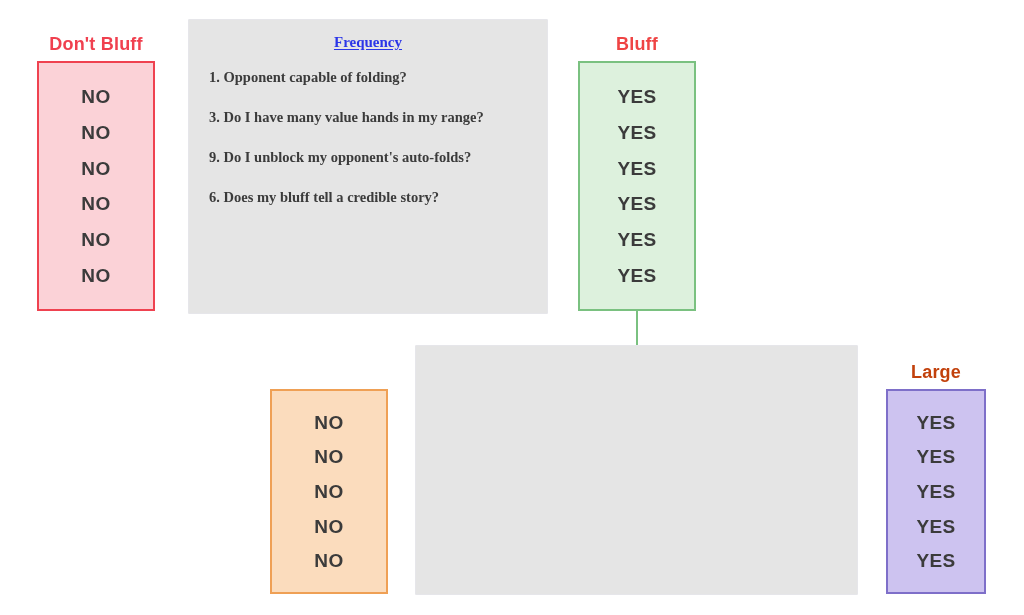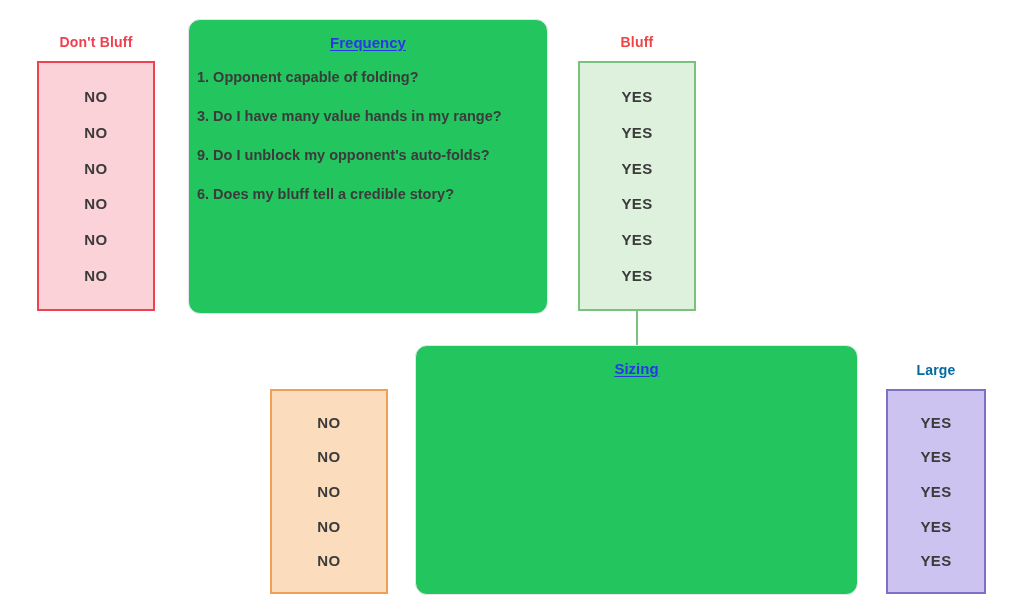--- a/index.html
+++ b/index.html
@@ -20,49 +20,50 @@
   .canvas {
     position: absolute;
     inset: 0;
   }
 
   
   .col-header {
     position: absolute;
     text-align: center;
     font-weight: bold;
-    font-size: 14px;
+    font-size: 18px;
     letter-spacing: 0.2px;
     white-space: nowrap;
   }
   .answer-box {
     position: absolute;
     box-sizing: border-box;
     border-style: solid;
     border-width: 2px;
     display: flex;
     flex-direction: column;
     justify-content: space-around;
     align-items: center;
   }
   .answer-cell {
     font-weight: bold;
-    font-size: 15px;
+    font-size: 19px;
     color: #3b3b3b;
     letter-spacing: 0.4px;
     line-height: 1;
   }
 
   
   .panel {
     position: absolute;
     box-sizing: border-box;
-    background: #22c55e;
+    background: #e5e5e5;
     border: 1px solid #e6e6ea;
-    border-radius: 12px;
+    border-radius: 1px;
+    font-family: Liberation Serif, serif;
   }
   .panel-title {
     text-align: center;
     font-weight: bold;
     font-size: 15px;
     color: #2b36e8;
     text-decoration: underline;
     text-underline-offset: 2px;
     margin: 0;
     padding: 0;
@@ -88,21 +89,21 @@
     padding: 16px 0;
   }
 
   
   #panel-frequency {
     left: 188px; top: 19px; width: 360px; height: 295px;
     padding: 14px 0 0 0;
   }
   #panel-frequency .panel-title { margin-bottom: 18px; }
   #panel-frequency .question-list { padding-left: 8px; }
-  #panel-frequency .question-item { margin: 0 0 23px 0; padding-left: 0; }
+  #panel-frequency .question-item { margin: 0 0 23px 12px; padding-left: 0; }
 
   
   #hdr-bluff { left: 578px; top: 34px; width: 118px; color: #ef4444; }
   #box-bluff {
     left: 578px; top: 61px; width: 118px; height: 250px;
     background: #ddf1dd; border-color: #7ac180;
     padding: 16px 0;
   }
 
   
@@ -123,21 +124,21 @@
   
   #panel-sizing {
     left: 415px; top: 345px; width: 443px; height: 250px;
     padding: 14px 0 0 0;
   }
   #panel-sizing .panel-title { margin-bottom: 18px; }
   #panel-sizing .question-list { padding-left: 18px; }
   #panel-sizing .question-item { margin: 0 0 22px 0; }
 
   
-  #hdr-large { left: 886px; top: 362px; width: 100px; color: #0369a1; }
+  #hdr-large { left: 886px; top: 362px; width: 100px; color: #c2410c; }
   #box-large {
     left: 886px; top: 389px; width: 100px; height: 205px;
     background: #cdc3f0; border-color: #7e6fc9;
     padding: 14px 0;
   }
 </style>
 </head>
 <body>
 
 <div class="canvas">
@@ -180,21 +181,20 @@
 
   <div class="answer-box" id="box-small">
     <div class="answer-cell">NO</div>
     <div class="answer-cell">NO</div>
     <div class="answer-cell">NO</div>
     <div class="answer-cell">NO</div>
     <div class="answer-cell">NO</div>
   </div>
 
   <div class="panel" id="panel-sizing">
-    <div class="panel-title">Sizing</div>
   </div>
 
   <div class="col-header" id="hdr-large">Large</div>
 
   <div class="answer-box" id="box-large">
     <div class="answer-cell">YES</div>
     <div class="answer-cell">YES</div>
     <div class="answer-cell">YES</div>
     <div class="answer-cell">YES</div>
     <div class="answer-cell">YES</div>

